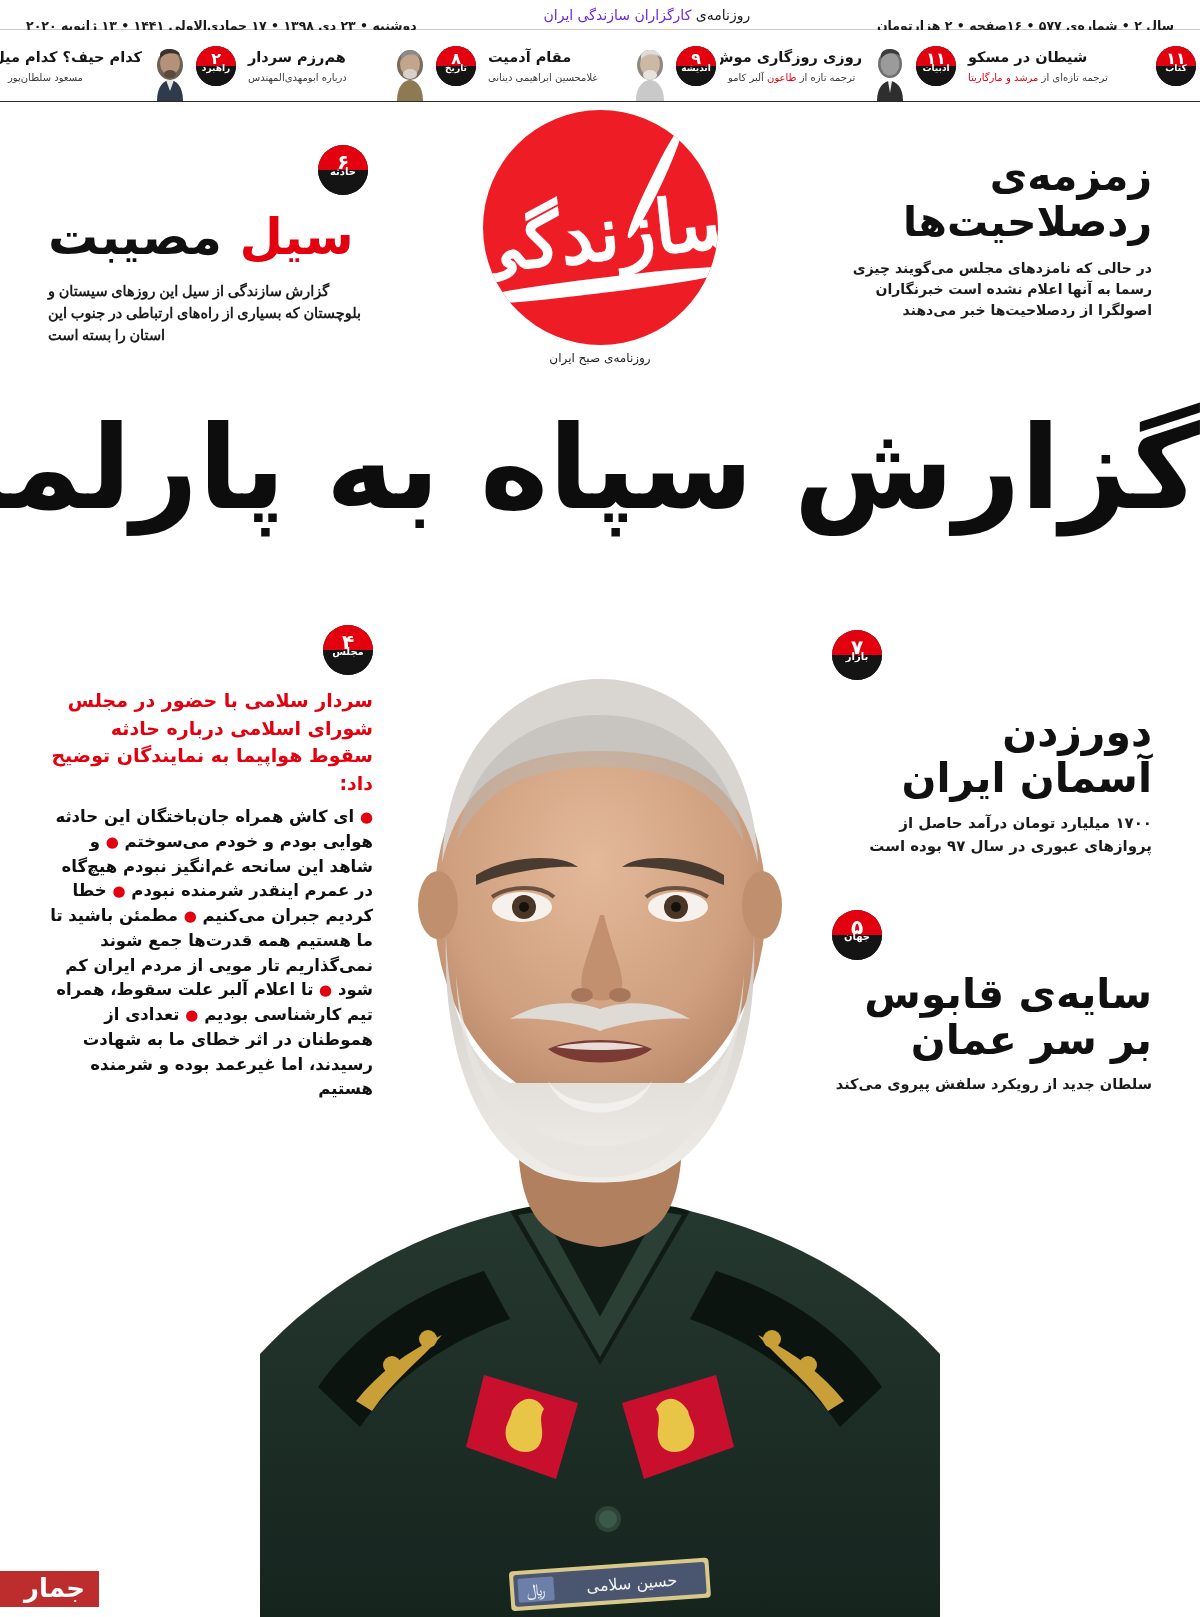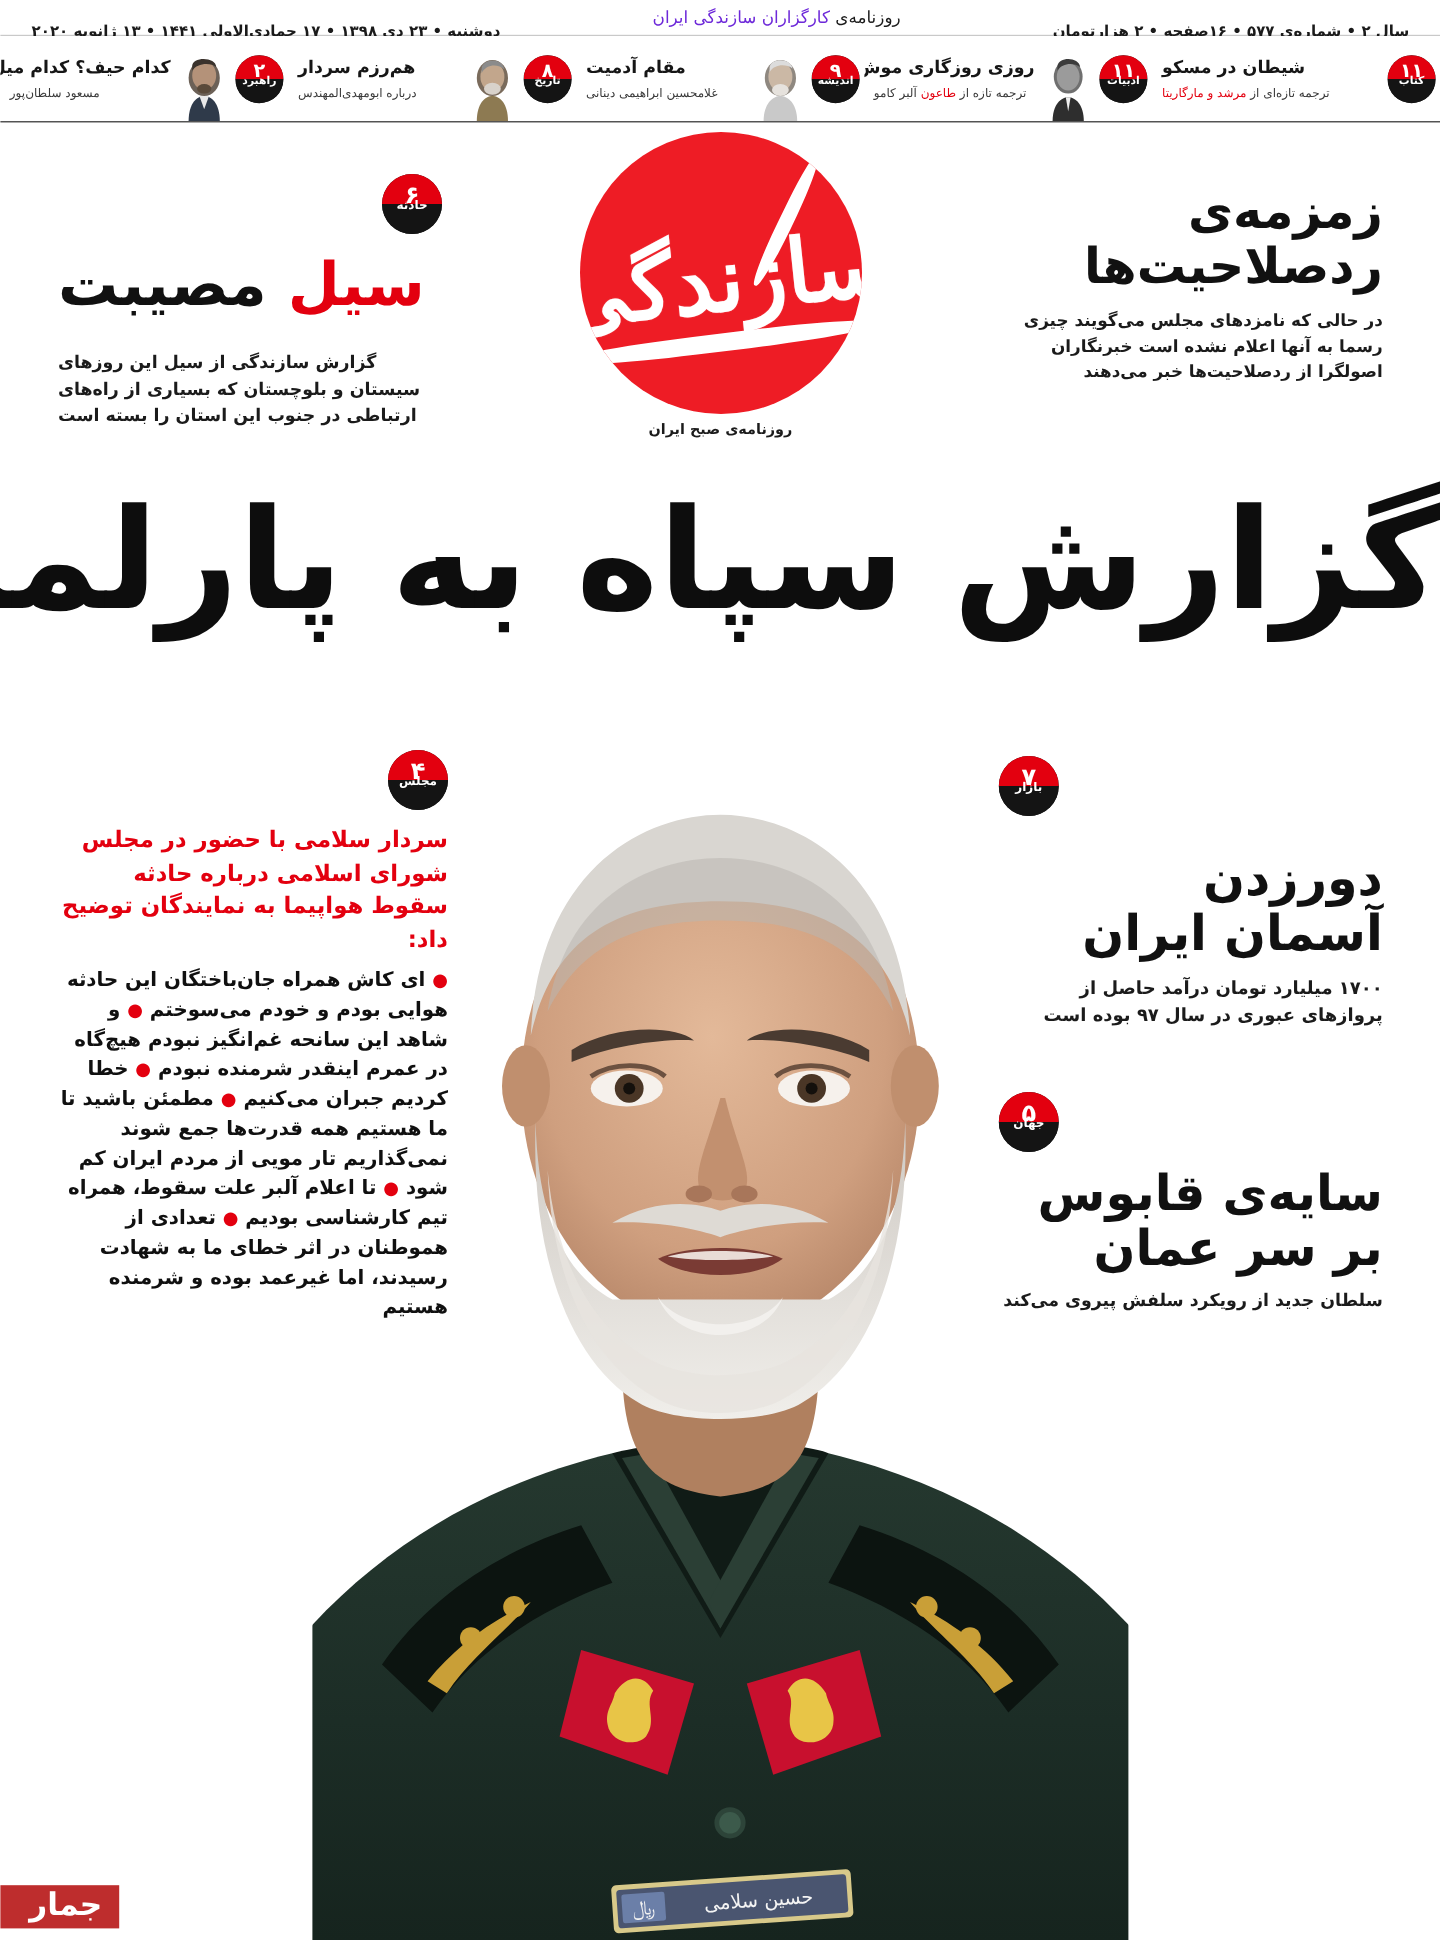--- a/index.html
+++ b/index.html
@@ -192,21 +192,21 @@
     top: 6%;
     width: 12px;
     height: 120px;
     background: #ffffff;
     transform: rotate(26deg);
     border-radius: 40% 60% 50% 50%;
   }
   .masthead-sub {
     margin-top: 6px;
     font-size: 12px;
-    font-weight: bold;
+    font-weight: normal;
     color: #1b1b1b;
   }
 
   
   .side-block { position: absolute; width: 320px; }
   .badge-row { display: flex; }
 
   .kicker-head {
     font-weight: bold;
     color: #111111;
@@ -218,21 +218,21 @@
     line-height: 1.5;
     color: #1b1b1b;
     font-weight: bold;
   }
 
   
   #flood { top: 145px; left: 48px; text-align: left; }
   #flood .badge-row { justify-content: flex-start; }
   #flood .kicker-head { font-size: 50px; margin-top: 14px; white-space: nowrap; }
   #flood .kicker-head .red { color: #e3000f; }
-  #flood .body-text { margin-top: 28px; }
+  #flood .body-text { margin-top: 16px; font-family: Liberation Serif, serif; }
 
   
   #elections { top: 140px; right: 48px; text-align: right; }
   #elections .badge-row { justify-content: flex-end; }
   #elections .kicker-head { font-size: 41px; margin-top: 14px; }
   #elections .body-text { margin-top: 12px; font-size: 14px; }
 
   
   .main-headline {
     position: absolute;

